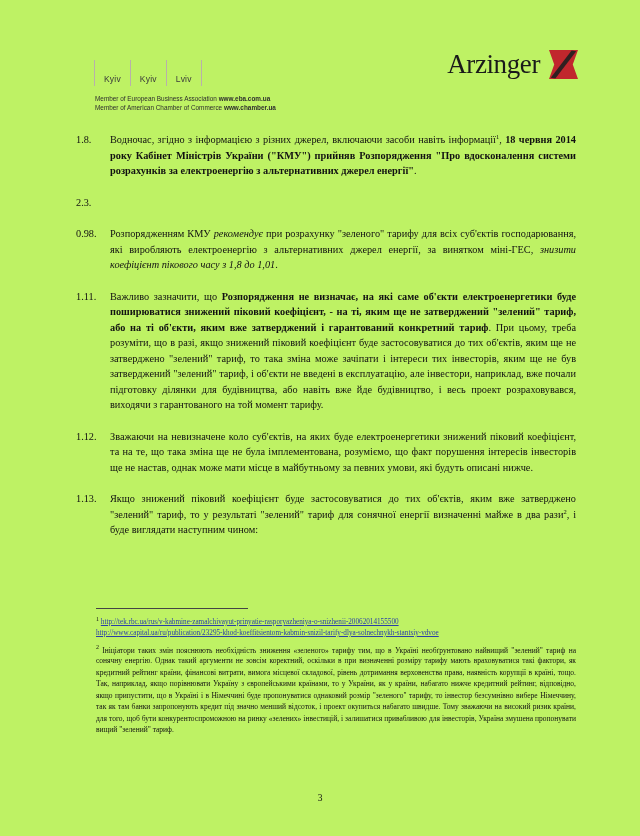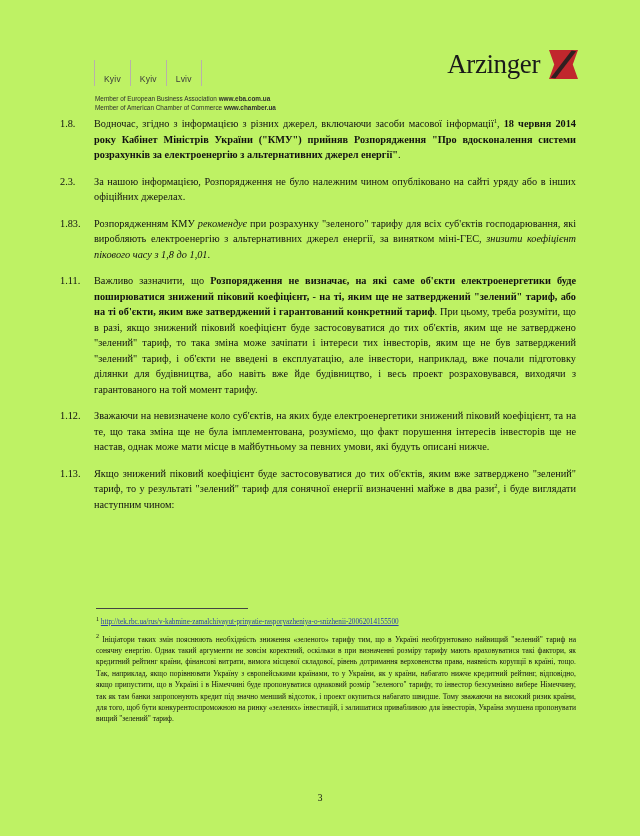--- a/index.html
+++ b/index.html
@@ -107,22 +107,22 @@
   
   .content {
     position: absolute;
     left: 0;
     top: 116px;
     width: 640px;
   }
   .para {
     display: flex;
     align-items: flex-start;
-    margin: 0 0 11px 0;
-    padding: 0 64px 0 60px;
+    margin: 16px 0 11px 0;
+    padding: 0 64px 0 76px;
   }
   .para .num {
     flex: 0 0 34px;
     font-size: 10.3px;
     line-height: 15.5px;
     color: #111;
   }
   .para .body {
     flex: 1;
     font-size: 10.3px;
@@ -226,28 +226,27 @@
         <div class="slash"></div>
       </div>
     </div>
 
   </div>
 
   <div class="content">
     <div id="paragraph-list">
         <div class="para">
           <div class="num">1.8.</div>
-          <div class="body"><span>Водночас, згідно з інформацією з різних джерел, включаючи засоби масової інформації</span><sup>1</sup><span>, </span><b>18 червня 2014 року Кабінет Міністрів України ("КМУ") прийняв Розпорядження "Про вдосконалення системи розрахунків за електроенергію з альтернативних джерел енергії"</b><span>.</span></div>
+          <div class="body"><span>Водночас, згідно з інформацією з різних джерел, включаючи засоби навіть інформації</span><sup>1</sup><span>, </span><b>18 червня 2014 року Кабінет Міністрів України ("КМУ") прийняв Розпорядження "Про вдосконалення системи розрахунків за електроенергію з альтернативних джерел енергії"</b><span>.</span></div>
         </div>
         <div class="para">
           <div class="num">2.3.</div>
-          <div class="body"><span>За нашою інформацією, Розпорядження не було належним чином опубліковано на сайті уряду або в інших офіційних джерелах.</span></div>
-        </div>
-        <div class="para">
-          <div class="num">1.83.</div>
+        </div>
+        <div class="para">
+          <div class="num">0.98.</div>
           <div class="body"><span>Розпорядженням КМУ </span><i>рекомендує</i><span> при розрахунку "зеленого" тарифу для всіх суб'єктів господарювання, які виробляють електроенергію з альтернативних джерел енергії, за винятком міні-ГЕС, </span><i>знизити коефіцієнт пікового часу з 1,8 до 1,01</i><span>.</span></div>
         </div>
         <div class="para">
           <div class="num">1.11.</div>
           <div class="body"><span>Важливо зазначити, що </span><b>Розпорядження не визначає, на які саме об'єкти електроенергетики буде поширюватися знижений піковий коефіцієнт, - на ті, яким ще не затверджений "зелений" тариф, або на ті об'єкти, яким вже затверджений і гарантований конкретний тариф</b><span>. При цьому, треба розуміти, що в разі, якщо знижений піковий коефіцієнт буде застосовуватися до тих об'єктів, яким ще не затверджено "зелений" тариф, то така зміна може зачіпати і інтереси тих інвесторів, яким ще не був затверджений "зелений" тариф, і об'єкти не введені в експлуатацію, але інвестори, наприклад, вже почали підготовку ділянки для будівництва, або навіть вже йде будівництво, і весь проект розраховувався, виходячи з гарантованого на той момент тарифу.</span></div>
         </div>
         <div class="para">
           <div class="num">1.12.</div>
           <div class="body"><span>Зважаючи на невизначене коло суб'єктів, на яких буде електроенергетики знижений піковий коефіцієнт, та на те, що така зміна ще не була імплементована, розуміємо, що факт порушення інтересів інвесторів ще не настав, однак може мати місце в майбутньому за певних умови, які будуть описані нижче.</span></div>
         </div>
@@ -256,20 +255,21 @@
           <div class="body"><span>Якщо знижений піковий коефіцієнт буде застосовуватися до тих об'єктів, яким вже затверджено "зелений" тариф, то у результаті "зелений" тариф для сонячної енергії визначенні майже в два рази</span><sup>2</sup><span>, і буде виглядати наступним чином:</span></div>
         </div>
       </div>
   </div>
 
   <div class="footnotes">
     <div class="fn-rule"></div>
     <div class="fn-links">
       <span class="marker">1</span>
       <span class="lnk">http://tek.rbc.ua/rus/v-kabmine-zamalchivayut-prinyatie-rasporyazheniya-o-snizhenii-20062014155500</span><br>
+      <span class="lnk">http://www.capital.ua/ru/publication/23295-khod-koeffitsientom-kabmin-snizil-tarify-dlya-solnechnykh-stantsiy-vdvoe</span>
     </div>
     <div class="fn-body">
       <span class="marker">2</span>
       <span>Ініціатори таких змін пояснюють необхідність зниження «зеленого» тарифу тим, що в Україні необґрунтовано найвищий "зелений" тариф на сонячну енергію. Однак такий аргументи не зовсім коректний, оскільки в при визначенні розміру тарифу мають враховуватися такі фактори, як кредитний рейтинг країни, фінансові витрати, вимога місцевої складової, рівень дотримання верховенства права, наявність корупції в країні, тощо. Так, наприклад, якщо порівнювати Україну з європейськими країнами, то у України, як у країни, набагато нижче кредитний рейтинг, відповідно, якщо припустити, що в Україні і в Німеччині буде пропонуватися однаковий розмір "зеленого" тарифу, то інвестор безсумнівно вибере Німеччину, так як там банки запропонують кредит під значно менший відсоток, і проект окупиться набагато швидше. Тому зважаючи на високий ризик країни, для того, щоб бути конкурентоспроможною на ринку «зелених» інвестицій, і залишатися привабливою для інвесторів, Україна змушена пропонувати вищий "зелений" тариф.</span>
     </div>
   </div>
 
   <div class="page-number">3</div>
 
 </div>

